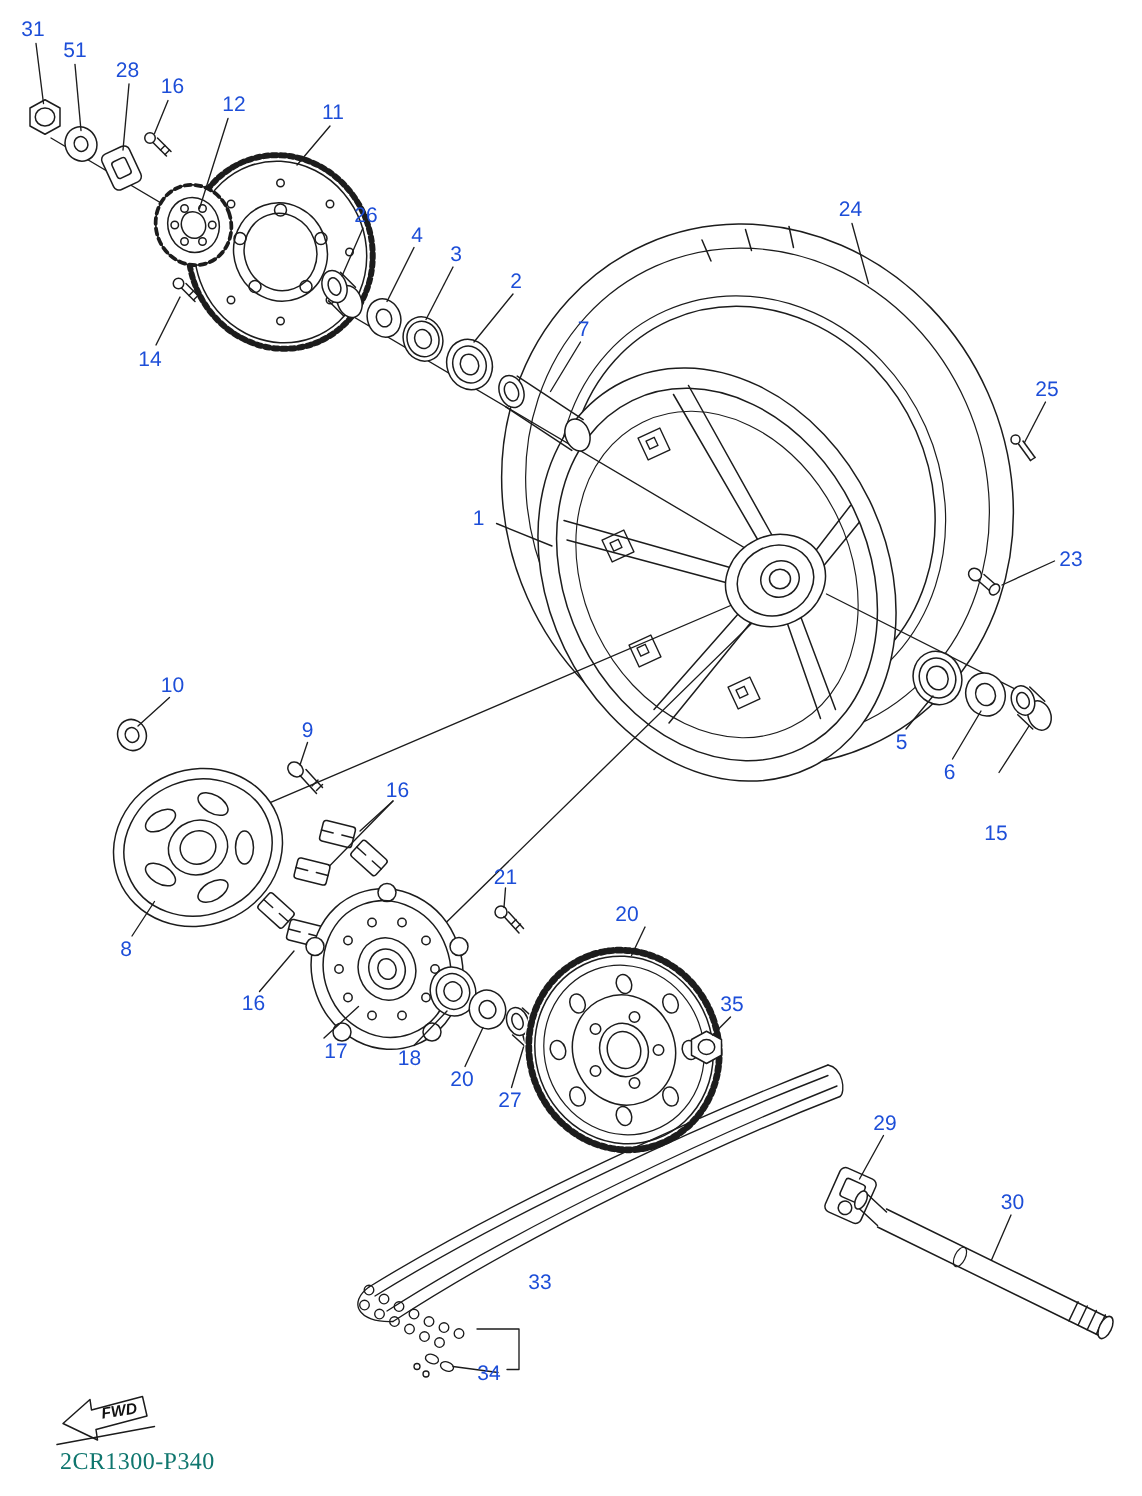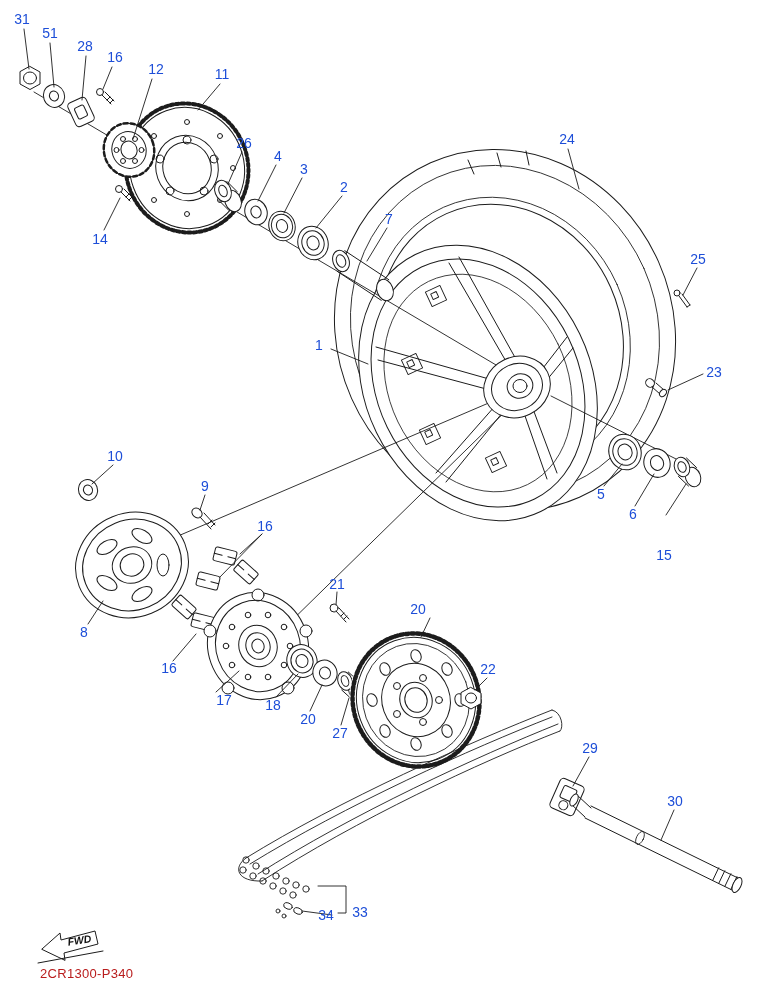--- a/index.html
+++ b/index.html
@@ -8,21 +8,21 @@
     font-family:"Liberation Sans",sans-serif;overflow:hidden;
   }
   .stage svg{position:absolute;left:0;top:0;}
   .callout-layer{position:absolute;left:0;top:0;width:100%;height:100%;pointer-events:none;}
   .callout{
     position:absolute;transform:translate(-50%,-50%);
     font-size:14px;font-weight:400;color:#1d4ed8;white-space:nowrap;
   }
   .part-code{
     position:absolute;left:40px;top:966px;
-    font-size:13px;color:#b91c1c;letter-spacing:.3px;
+    font-size:16px;color:#0f766e;letter-spacing:.3px;font-family:Liberation Serif, serif;
   }
 </style>
 </head>
 <body>
 
 <div class="stage">
 
 <svg width="761" height="997" viewBox="0 0 761 997">
   <g stroke="#1c1c1c" fill="none" stroke-width="1" stroke-linecap="round" stroke-linejoin="round">
 
@@ -444,30 +444,30 @@
       <div class="callout" style="left: 115px; top: 57px;">16</div>
       <div class="callout" style="left: 100px; top: 239px;">14</div>
       <div class="callout" style="left: 664px; top: 523px; margin-top: 32px;">15</div>
       <div class="callout" style="left: 265px; top: 526px;">16</div>
       <div class="callout" style="left: 169px; top: 668px;">16</div>
       <div class="callout" style="left: 204px; top: 700px; margin-left: 20px;">17</div>
       <div class="callout" style="left: 273px; top: 705px;">18</div>
       <div class="callout" style="left: 308px; top: 719px;">20</div>
       <div class="callout" style="left: 418px; top: 609px;">20</div>
       <div class="callout" style="left: 337px; top: 584px; text-align: right;">21</div>
-      <div class="callout" style="left: 488px; top: 669px;">22</div>
+      <div class="callout" style="left: 488px; top: 669px;">35</div>
       <div class="callout" style="left: 714px; top: 372px;">23</div>
       <div class="callout" style="left: 567px; top: 139px;">24</div>
       <div class="callout" style="left: 698px; top: 259px;">25</div>
       <div class="callout" style="left: 244px; top: 143px; text-align: center;">26</div>
       <div class="callout" style="left: 340px; top: 733px;">27</div>
       <div class="callout" style="left: 85px; top: 46px;">28</div>
       <div class="callout" style="left: 590px; top: 748px;">29</div>
       <div class="callout" style="left: 675px; top: 801px;">30</div>
       <div class="callout" style="left: 22px; top: 19px;">31</div>
       <div class="callout" style="left: 50px; top: 33px;">51</div>
-      <div class="callout" style="left: 360px; top: 912px;">33</div>
+      <div class="callout" style="left: 360px; top: 854px;">33</div>
       <div class="callout" style="left: 326px; top: 915px;">34</div>
     </div>
 
 <div class="part-code">2CR1300-P340</div>
 
 </div>
 
 </body></html>

